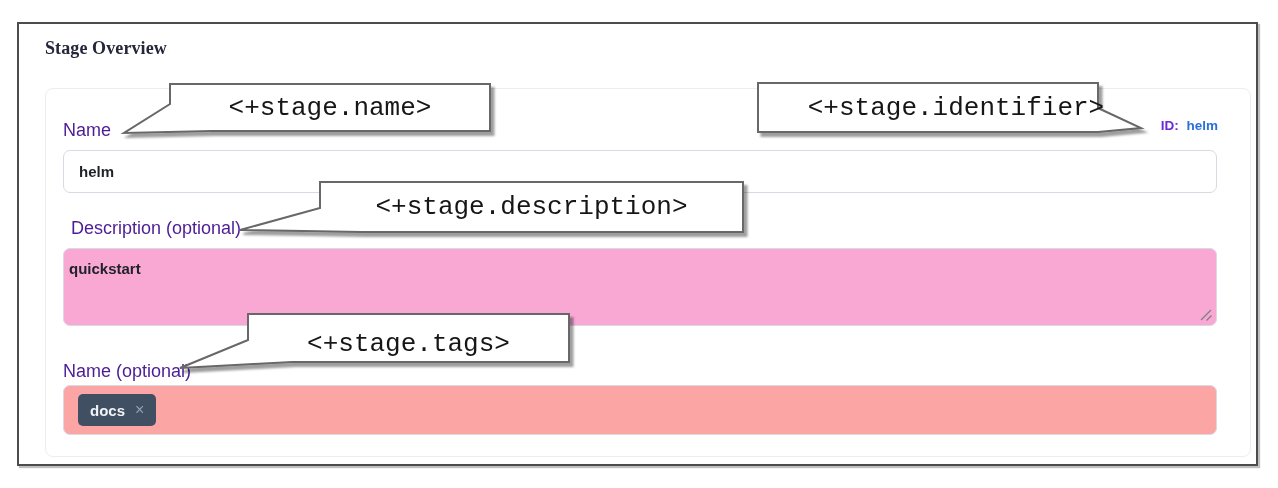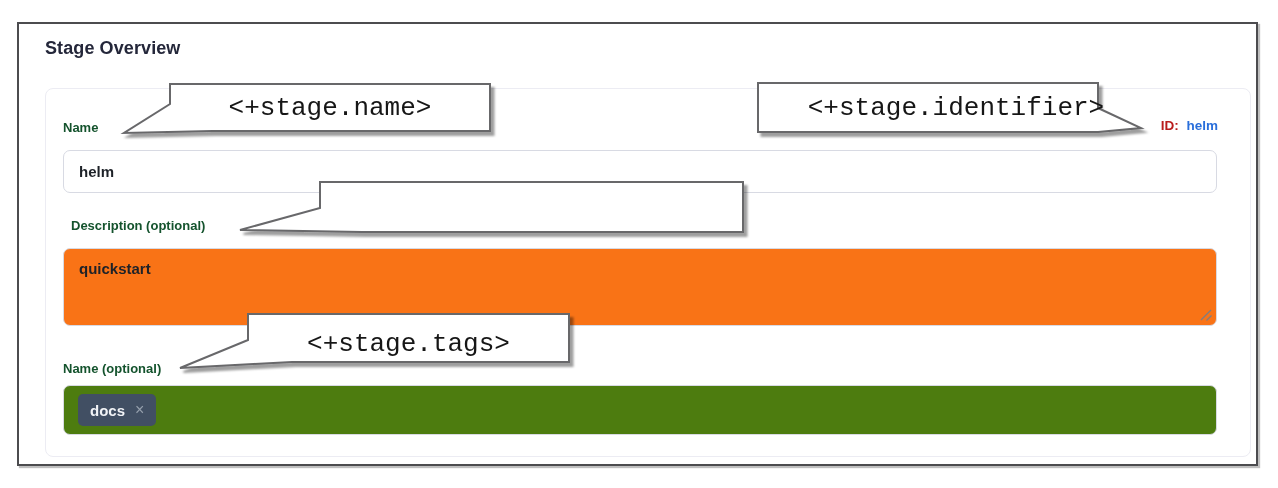--- a/index.html
+++ b/index.html
@@ -20,45 +20,46 @@
     box-shadow: 2px 2px 1px rgba(0,0,0,0.25);
     background: #ffffff;
   }
   .page-title {
     position: absolute;
     left: 45px; top: 38px;
     font-size: 18px;
     font-weight: 700;
     color: #24273a;
     letter-spacing: 0.1px;
+    font-family: Liberation Serif, serif;
   }
   .card {
     position: absolute;
     left: 45px; top: 88px;
     width: 1206px; height: 369px;
     border: 1px solid #ececf3;
     border-radius: 8px;
     background: #ffffff;
   }
   .field-label {
     position: absolute;
-    font-size: 13px;
-    font-weight: 700;
-    color: #14532d;
+    font-size: 18px;
+    font-weight: 400;
+    color: #4c1d95;
   }
   .label-name { left: 63px; top: 120px; }
   .label-description { left: 71px; top: 218px; }
   .label-tags { left: 63px; top: 361px; }
   .id-row {
     position: absolute;
     top: 118px; right: 60px;
     font-size: 13.5px;
     font-weight: 600;
   }
-  .id-label { color: #b91c1c; }
+  .id-label { color: #6d28d9; }
   .id-value { color: #2a6fdb; margin-left: 4px; }
   .text-input {
     position: absolute;
     left: 63px; top: 150px;
     width: 1154px; height: 43px;
     border: 1px solid #d8dae3;
     border-radius: 7px;
     background: #fff;
     padding: 0 15px;
     font-family: "Liberation Sans", sans-serif;
@@ -66,43 +67,43 @@
     font-weight: 600;
     color: #1e2228;
     outline: none;
   }
   .text-area {
     position: absolute;
     left: 63px; top: 248px;
     width: 1154px; height: 78px;
     border: 1px solid #d8dae3;
     border-radius: 7px;
-    background: #f97316;
-    padding: 11px 15px;
+    background: #f9a8d4;
+    padding: 11px 5px;
     font-family: "Liberation Sans", sans-serif;
     font-size: 15px;
     font-weight: 600;
     color: #1e2228;
     resize: none;
     overflow: hidden;
     outline: none;
   }
   .resize-handle {
     position: absolute;
     left: 1199px; top: 308px;
     width: 14px; height: 14px;
     z-index: 2;
   }
   .tags-input {
     position: absolute;
     left: 63px; top: 385px;
     width: 1154px; height: 50px;
     border: 1px solid #d8dae3;
     border-radius: 7px;
-    background: #4d7c0f;
+    background: #fca5a5;
     display: flex;
     align-items: center;
     padding: 0 14px;
   }
   .tag-chip {
     display: inline-flex;
     align-items: center;
     height: 32px;
     padding: 0 12px;
     border-radius: 5px;
@@ -193,15 +194,16 @@
     </g>
     <defs>
       <filter id="co-shadow" x="-10%" y="-10%" width="130%" height="140%">
         <feDropShadow dx="3.5" dy="4" stdDeviation="1.2" flood-color="#000000" flood-opacity="0.38"></feDropShadow>
       </filter>
     </defs>
   </svg>
 
   <div class="callout-text ct-name">&lt;+stage.name&gt;</div>
   <div class="callout-text ct-identifier">&lt;+stage.identifier&gt;</div>
+  <div class="callout-text ct-description">&lt;+stage.description&gt;</div>
   <div class="callout-text ct-tags">&lt;+stage.tags&gt;</div>
 
 </div>
 
 </body></html>

